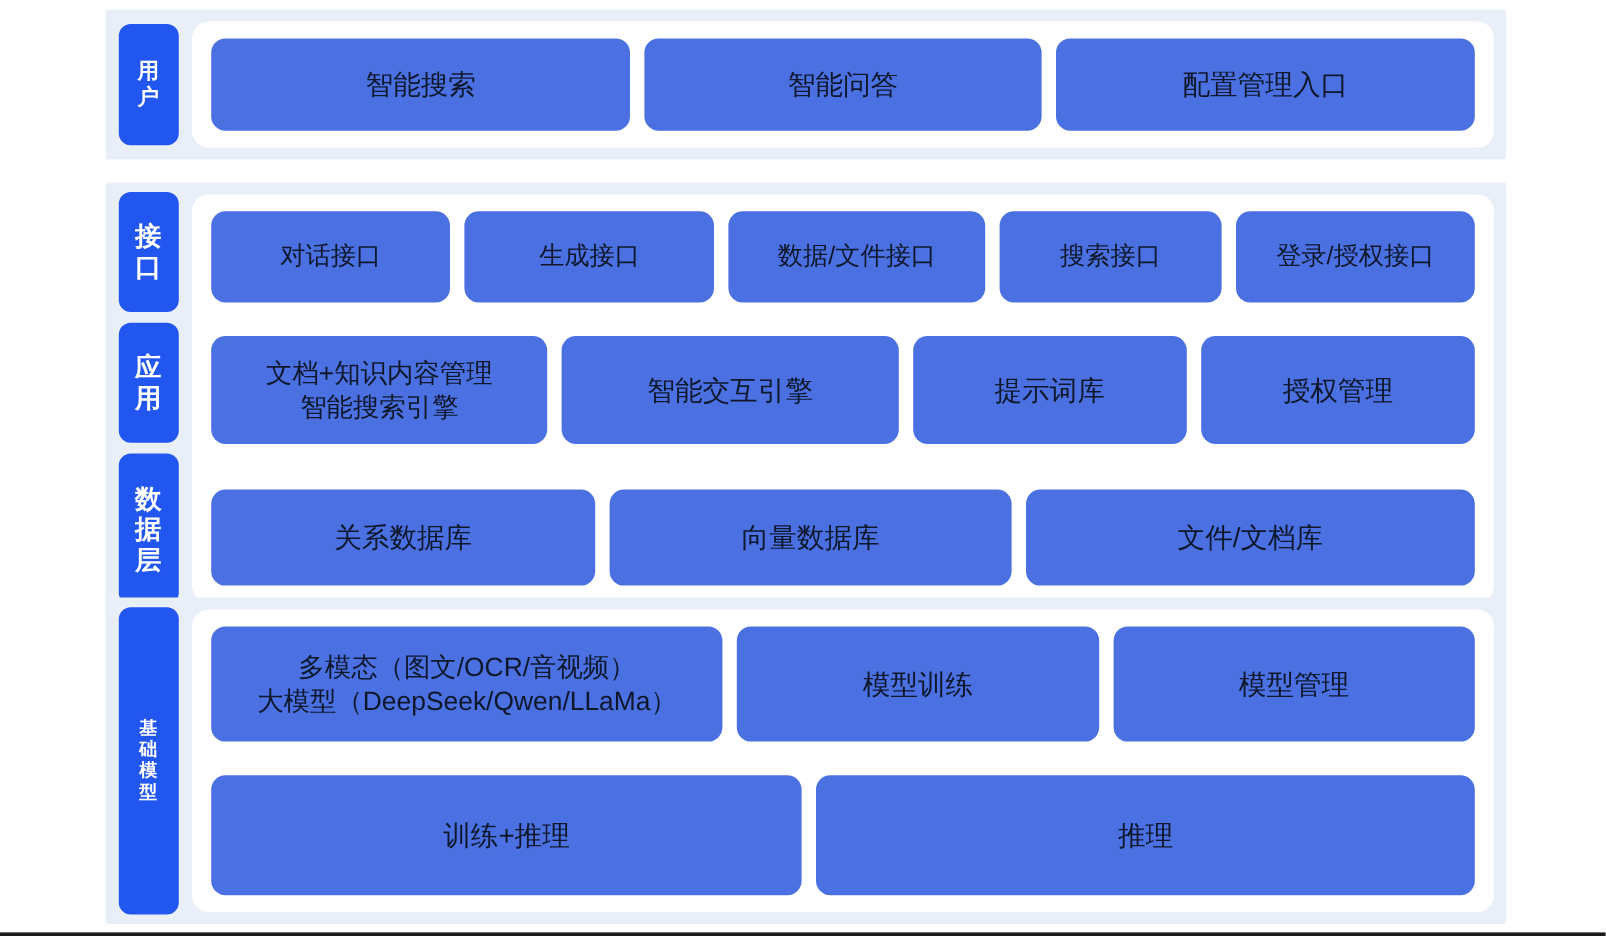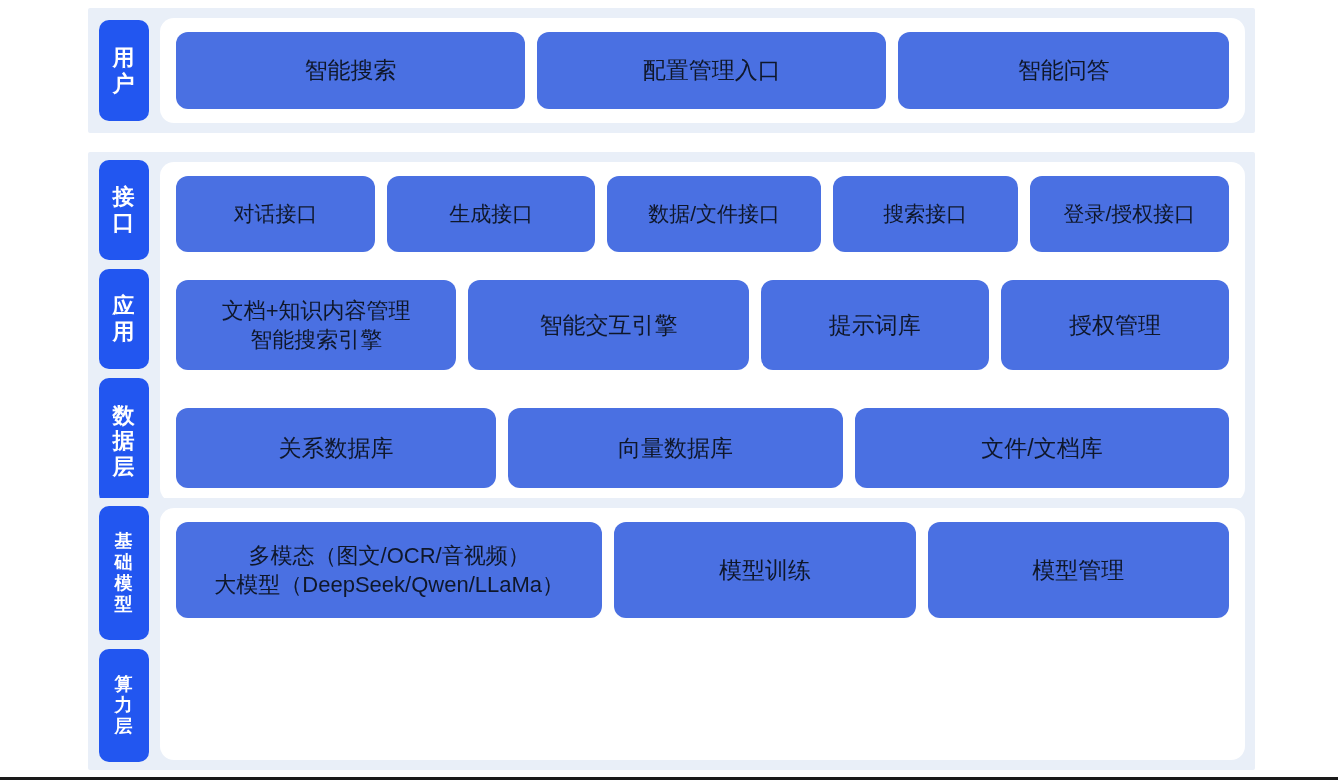--- a/index.html
+++ b/index.html
@@ -97,23 +97,23 @@
   }
   .card.two-line{font-size:22px;}
   .card.small{font-size:21px;}
 
   
   #band-user{ left:88px; top:8px;   width:1167px; height:125px; }
   #band-mid { left:88px; top:152px; width:1167px; height:360px; }
   #band-base{ left:88px; top:498px; width:1167px; height:272px; }
 
   #band-user .tag-col{padding:12px 0;}
-  #band-user .layer-tag{font-size:22px;}
+  #band-user .layer-tag{font-size:18px;}
   #band-mid  .layer-tag{font-size:22px;}
-  #band-base .layer-tag{font-size:18px;}
+  #band-base .layer-tag{font-size:15px;}
 
   
   .u1{flex:1.06 1 0;} .u2{flex:1.00 1 0;} .u3{flex:1.06 1 0;}
 
   .i1{flex:1.00 1 0;} .i2{flex:1.05 1 0;} .i3{flex:1.08 1 0;}
   .i4{flex:0.92 1 0;} .i5{flex:1.00 1 0;}
 
   .a1{flex:1.10 1 0;} .a2{flex:1.10 1 0;} .a3{flex:0.88 1 0;} .a4{flex:0.88 1 0;}
 
   .d1{flex:1.00 1 0;} .d2{flex:1.05 1 0;} .d3{flex:1.18 1 0;}
@@ -146,22 +146,22 @@
 
 <div id="diagram">
 
   <div class="band" id="band-user">
     <div class="tag-col">
       <div class="layer-tag">用户</div>
     </div>
     <div class="panel">
       <div class="panel-row">
         <div class="card u1">智能搜索</div>
+        <div class="card u2">智能问答</div>
         <div class="card u3">配置管理入口</div>
-        <div class="card u2">智能问答</div>
       </div>
     </div>
   </div>
 
   <div class="band" id="band-mid">
     <div class="tag-col">
       <div class="layer-tag">接口</div>
       <div class="layer-tag">应用</div>
       <div class="layer-tag">数据层</div>
     </div>
@@ -188,30 +188,33 @@
         <div class="card d2">向量数据库</div>
         <div class="card d3">文件/文档库</div>
       </div>
 
     </div>
   </div>
 
   <div class="band" id="band-base">
     <div class="tag-col">
       <div class="layer-tag">基础模型</div>
-      <div class="layer-tag">算力层</div>
     </div>
     <div class="panel">
 
       <div class="panel-row row-model">
         <div class="card two-line m1">多模态（图文/OCR/音视频）
 大模型（DeepSeek/Qwen/LLaMa）</div>
         <div class="card m2">模型训练</div>
         <div class="card m3">模型管理</div>
       </div>
 
+      <div class="panel-row row-compute">
+        <div class="card c1">训练+推理</div>
+        <div class="card c2">推理</div>
+      </div>
 
     </div>
   </div>
 
   <div id="bottom-rule"></div>
 
 </div>
 
 </body></html>

